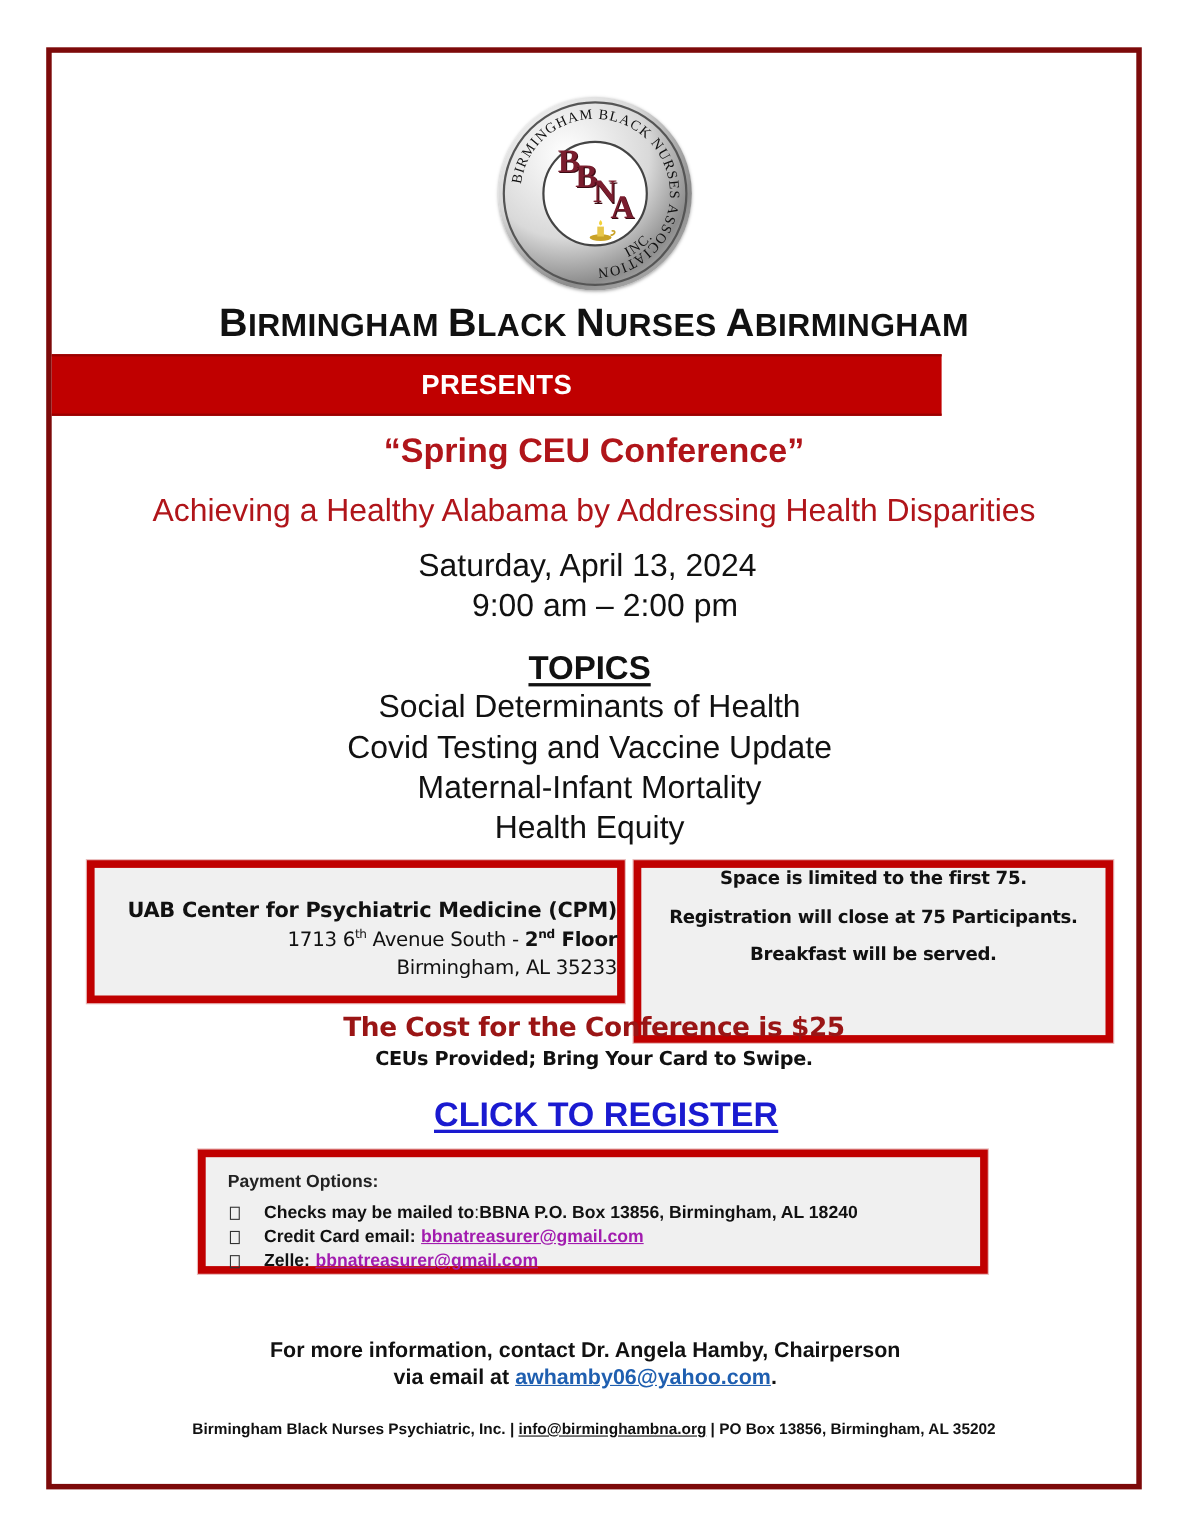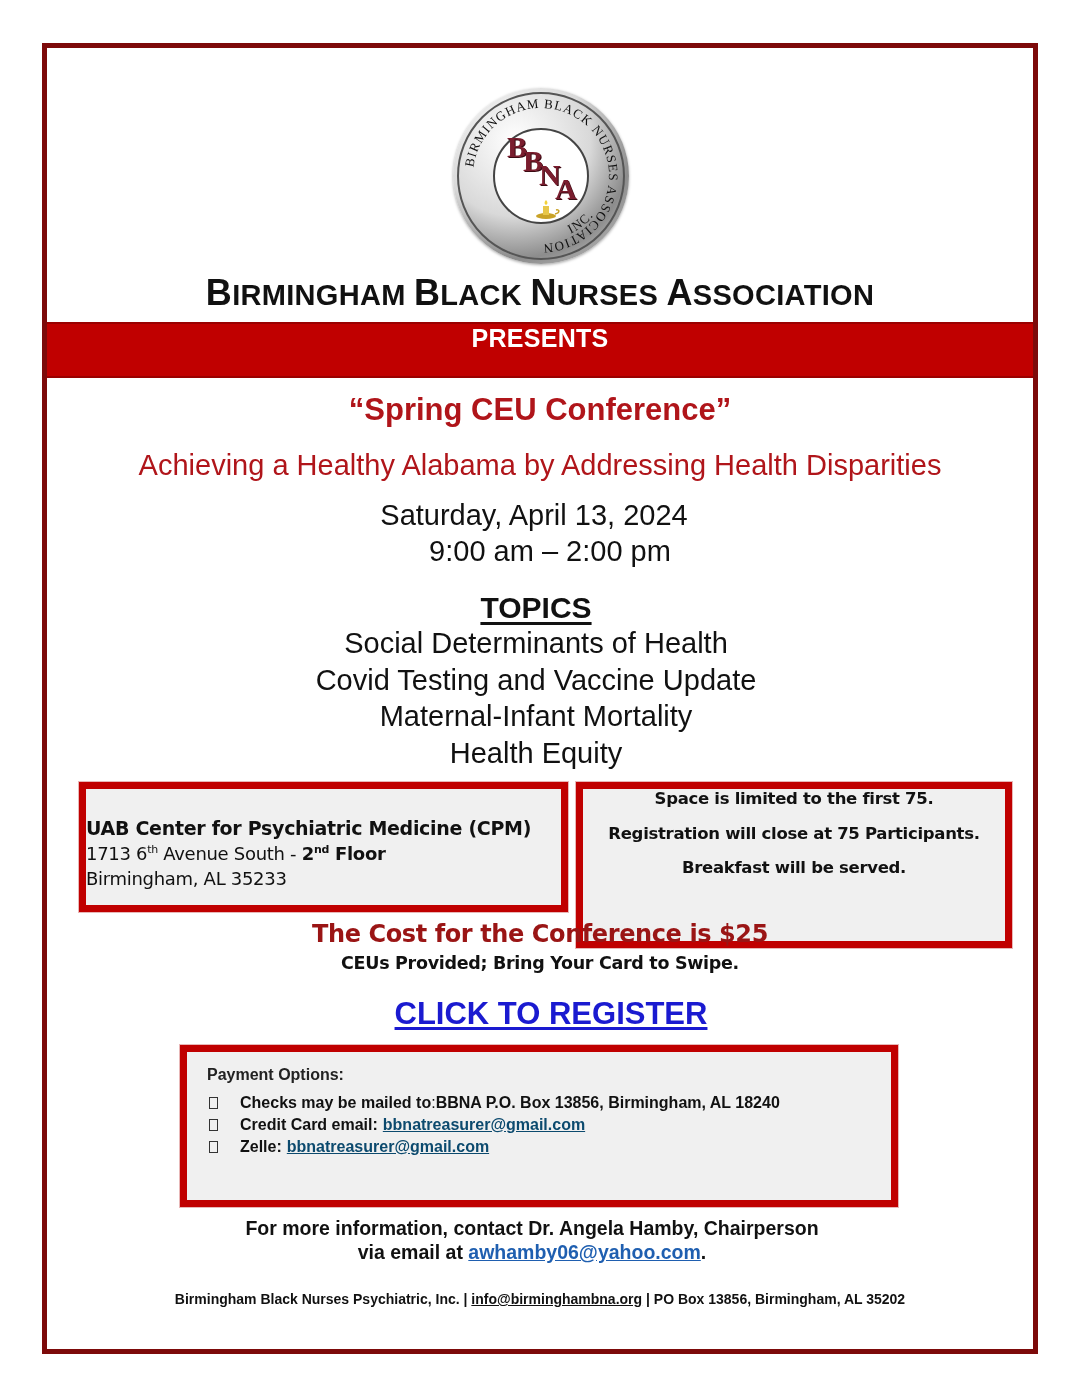--- a/index.html
+++ b/index.html
@@ -36,67 +36,67 @@
       position: absolute; left: 82px; top: 112px; width: 26px; height: 20px;
     }
 
     .org-title {
       position: absolute; left: 0; top: 272px; width: 1080px; text-align: center;
       font-weight: bold; font-size: 29px; letter-spacing: 0.3px; color: #111;
     }
     .org-title .big { font-size: 36px; }
 
     .band {
-      position: absolute; left: 47px; top: 322px; width: 986px; height: 56px;
+      position: absolute; left: 47px; top: 322px; width: 809px; height: 56px;
       background: #c00000; border-top: 2px solid #9a0000; border-bottom: 2px solid #9a0000;
-      display: flex; justify-content: center;
+      display: flex; align-items: center; justify-content: center;
     }
     .band span { color: #ffffff; font-weight: bold; font-size: 25px; letter-spacing: 0.3px; }
 
     .center-line { position: absolute; left: 0; width: 1080px; text-align: center; }
     .conf-title { top: 392px; font-size: 31px; font-weight: bold; color: #b0151a; }
     .conf-subtitle { top: 449px; font-size: 29px; color: #b0151a; }
     .date-line { top: 499px; font-size: 29px; color: #111; left: -6px; }
     .time-line { top: 535px; font-size: 29px; color: #111; left: 10px; }
 
     .topics-head { top: 591px; font-size: 30px; font-weight: bold; color: #111; text-decoration: underline; text-underline-offset: 4px; left: -4px; }
     .topic { font-size: 29px; color: #111; left: -4px; }
 
     .info-box {
       position: absolute; background: #f0f0f0; border: 7px solid #c00000;
       box-shadow: 0 0 0 1px #e8b7b7;
     }
-    .box-venue { left: 79px; top: 782px; width: 489px; height: 130px; padding-top: 28px; text-align: left; }
+    .box-venue { left: 79px; top: 782px; width: 489px; height: 130px; padding-top: 28px; text-align: right; }
     .box-venue .v1 { font-size: 19px; font-weight: bold; color: #111; font-family: "DejaVu Sans", sans-serif; letter-spacing: -0.3px; }
     .box-venue .v2, .box-venue .v3 { font-size: 18px; color: #111; margin-top: 4px; font-family: "DejaVu Sans", sans-serif; letter-spacing: -0.3px; }
     .box-venue sup { font-size: 11px; }
 
     .box-space { left: 576px; top: 782px; width: 436px; height: 166px; padding-top: 0; text-align: center; }
     .box-space div { font-size: 16.5px; font-weight: bold; color: #111; font-family: "DejaVu Sans", sans-serif; letter-spacing: -0.3px; }
     .box-space .s2 { margin-top: 16px; }
     .box-space .s3 { margin-top: 15px; }
 
     .cost-line { top: 920px; font-size: 24px; font-weight: bold; color: #9a1515; font-family: "DejaVu Sans", sans-serif; letter-spacing: -0.4px; }
     .cost-sub { top: 953px; font-size: 17.5px; font-weight: bold; color: #111; font-family: "DejaVu Sans", sans-serif; letter-spacing: -0.3px; }
 
     .register-link {
       position: absolute; left: 0; top: 996px; width: 1080px; text-align: center;
       font-size: 31px; font-weight: bold; color: #1a1ad0; text-decoration: underline;
       text-underline-offset: 3px; cursor: pointer;
     }
     .register-link span { margin-left: 22px; }
 
-    .box-pay { left: 180px; top: 1045px; width: 718px; height: 162px; padding: 14px 0 0 20px; }
+    .box-pay { left: 180px; top: 1045px; width: 718px; height: 113px; padding: 14px 0 0 20px; }
     .pay-head { font-size: 16px; font-weight: bold; color: #222; }
     .pay-list { margin-top: 8px; list-style: none; }
     .pay-list li { font-size: 16px; font-weight: bold; color: #111; height: 22px; line-height: 22px; display: flex; }
     .pay-list .bullet {
       display: inline-block; width: 9px; height: 12px; border: 1px solid #333; margin: 5px 22px 0 2px; flex: none;
     }
-    .pay-list a { color: #0c4a6e; text-decoration: underline; margin-left: 5px; text-align: right; }
+    .pay-list a { color: #a21caf; text-decoration: underline; margin-left: 5px; text-align: right; }
 
     .contact-1 { top: 1217px; font-size: 19.5px; font-weight: bold; color: #111; left: -8px; }
     .contact-2 { top: 1241px; font-size: 19.5px; font-weight: bold; color: #111; left: -8px; }
     .contact-2 a { color: #1f5fb0; text-decoration: underline; margin-top: 12px; }
     .footer-line { top: 1291px; font-size: 14px; font-weight: bold; color: #111; left: 0; }
     .footer-line a { color: #111; text-decoration: underline; }
   </style>
 </head>
 <body>
 
@@ -125,21 +125,21 @@
   </div>
   <svg class="logo-candle" viewBox="0 0 26 20">
     <ellipse cx="11" cy="16" rx="10" ry="3" fill="#c9a227"></ellipse>
     <rect x="8" y="6" width="6" height="9" fill="#e8c74a"></rect>
     <path d="M11 0 C13 2 13 4 11 5 C9 4 9 2 11 0Z" fill="#f3d23a"></path>
     <path d="M20 14 C25 13 25 9 21 10" stroke="#c9a227" stroke-width="1.5" fill="none"></path>
   </svg>
 </div>
 
 <div class="org-title">
-  <span class="big">B</span><span>IRMINGHAM </span><span class="big">B</span><span>LACK </span><span class="big">N</span><span>URSES </span><span class="big">A</span><span>SSOCIATION</span>
+  <span class="big">B</span><span>IRMINGHAM </span><span class="big">B</span><span>LACK </span><span class="big">N</span><span>URSES </span><span class="big">A</span><span>BIRMINGHAM</span>
 </div>
 
 <div class="band">
   <span>PRESENTS</span>
 </div>
 
 <div class="center-line conf-title">“Spring CEU Conference”</div>
 <div class="center-line conf-subtitle">Achieving a Healthy Alabama by Addressing Health Disparities</div>
 <div class="center-line date-line">Saturday, April 13, 2024</div>
 <div class="center-line time-line">9:00 am – 2:00 pm</div>

